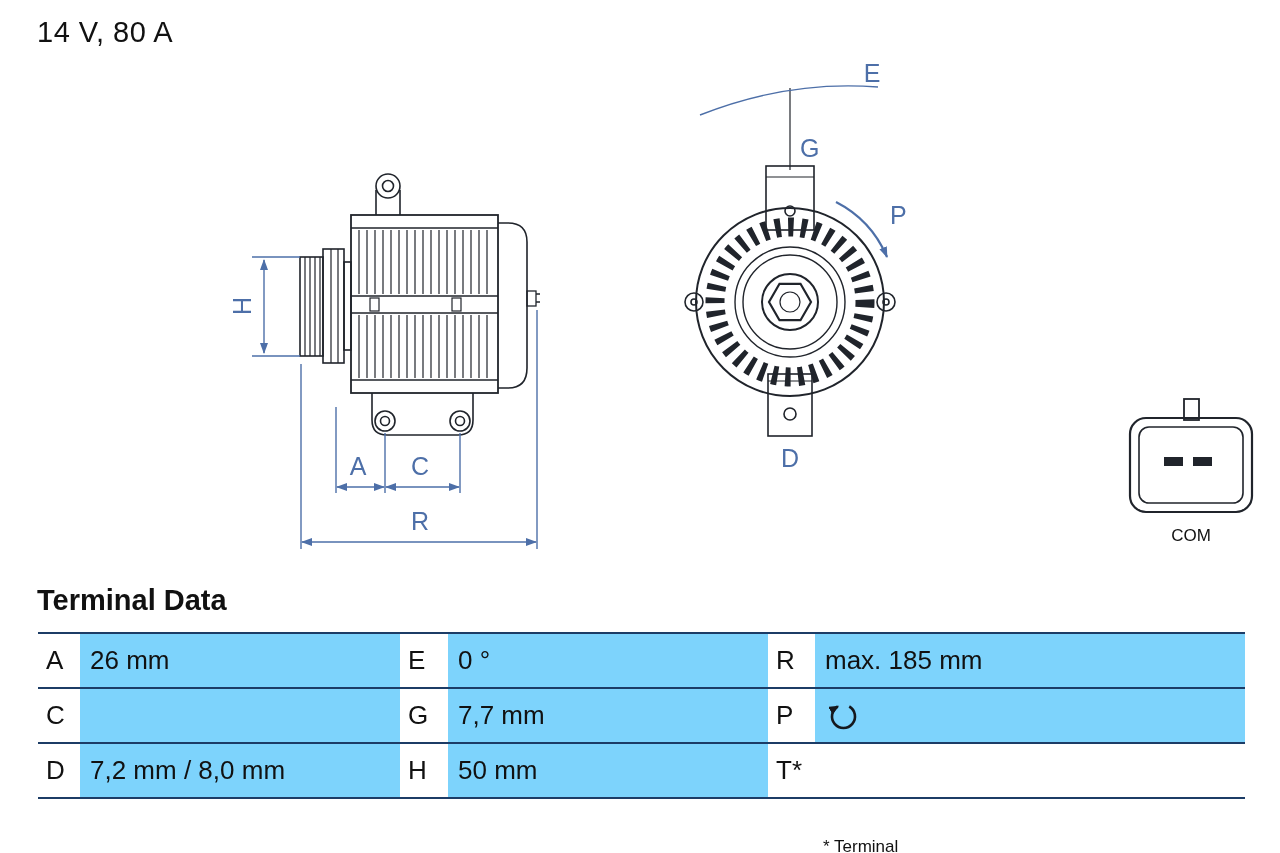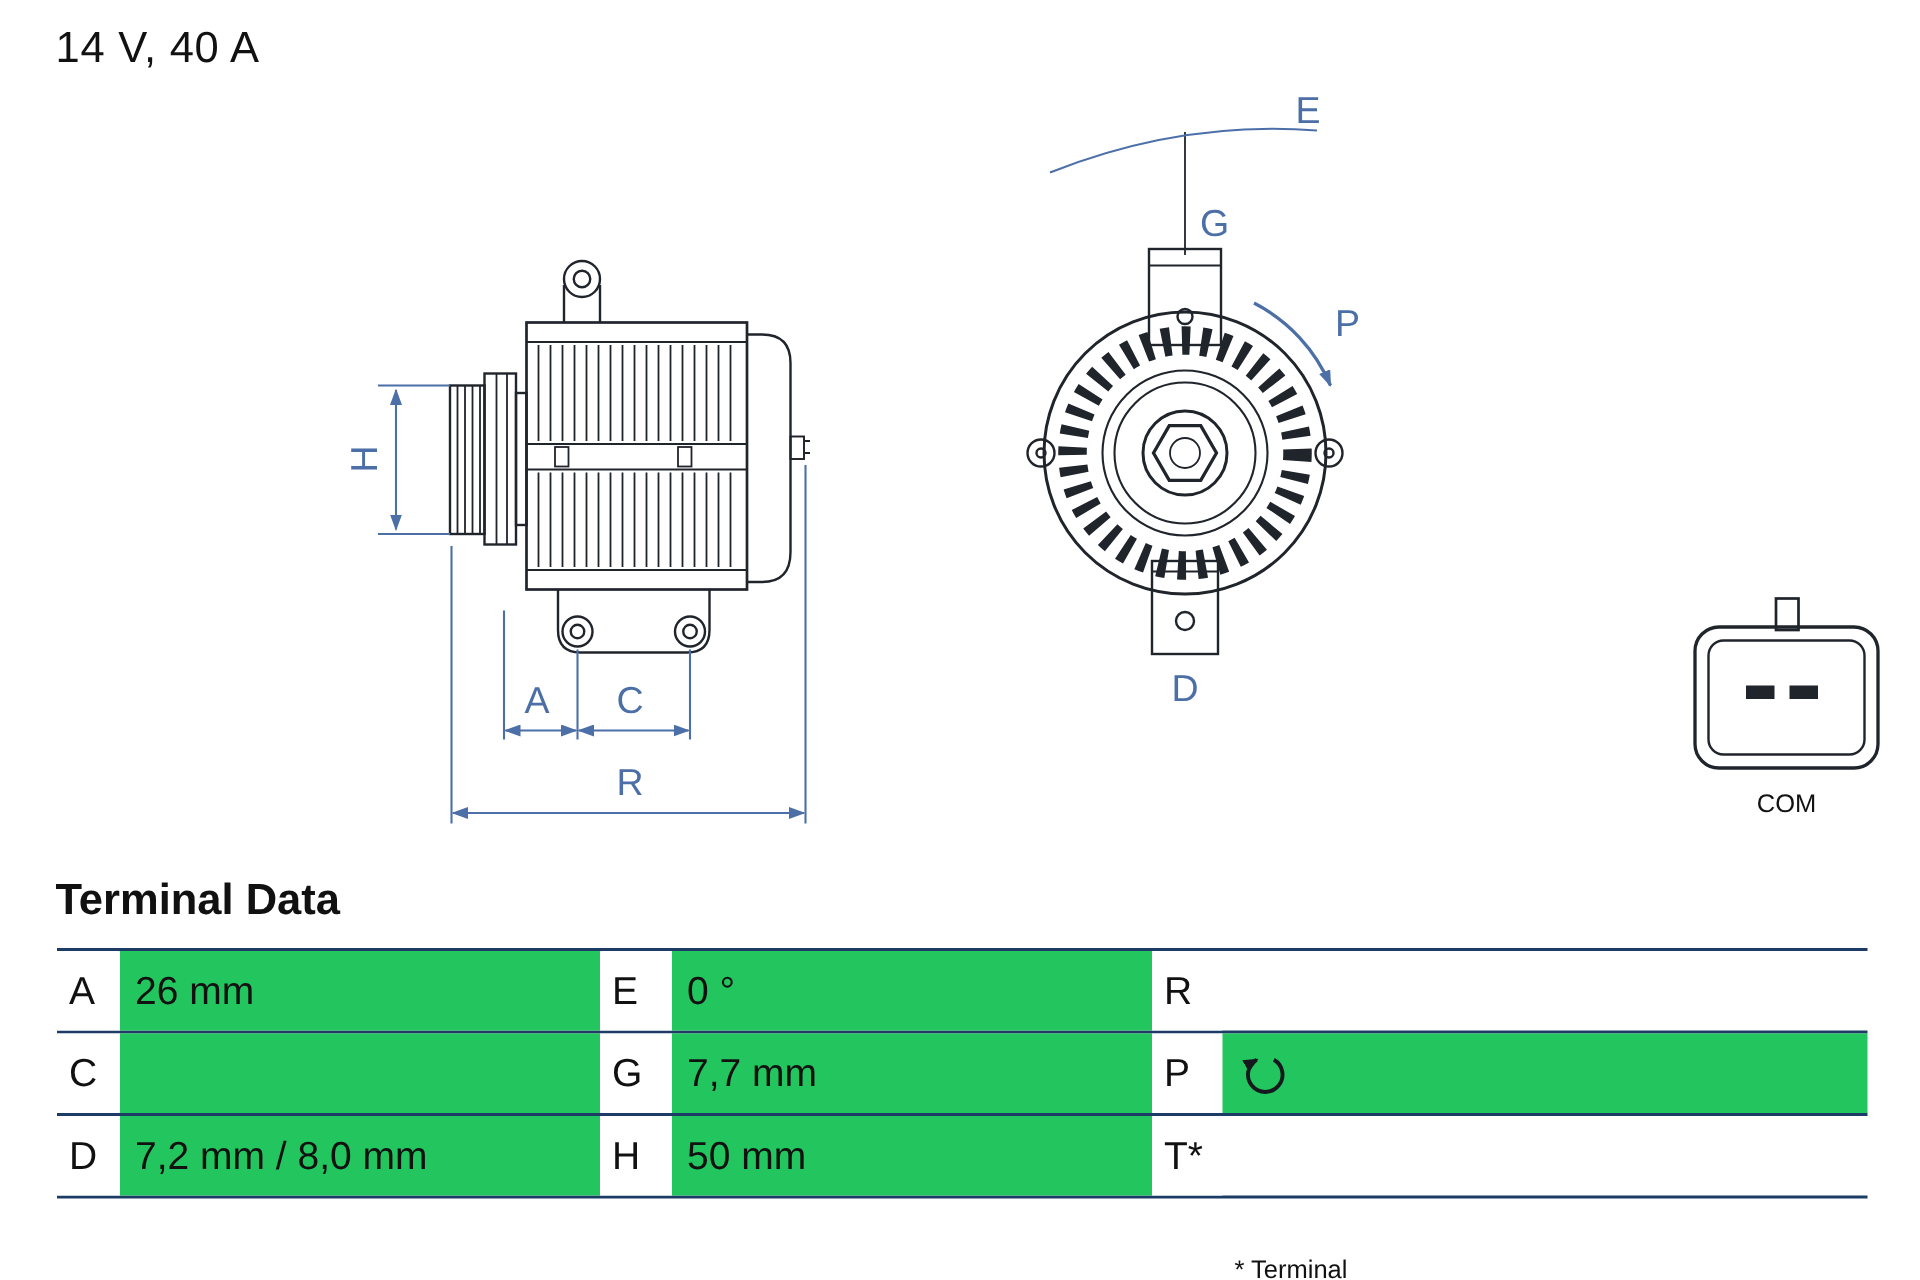--- a/index.html
+++ b/index.html
@@ -15,28 +15,28 @@
   .tech-table{
     position:absolute;left:38px;top:632px;width:1207px;
     border-top:2px solid #1C3C66;font-size:26px;
   }
   .tt-row{
     display:grid;grid-template-columns:42px 320px 48px 320px 47px 1fr;
     height:53px;border-bottom:2px solid #1C3C66;
   }
   .cell{display:flex;align-items:center;}
   .cell.key{background:#ffffff;padding-left:8px;}
-  .cell.val{background:#22c55e;padding-left:10px;}
+  .cell.val{background:#7dd3fc;padding-left:10px;}
   .rot-icon{margin-left:2px;display:block;}
   .footnote{position:absolute;left:823px;top:837px;font-size:17px;}
 </style>
 </head>
 <body>
 
-<div class="rating">14 V, 40 A</div>
+<div class="rating">14 V, 80 A</div>
 
 <svg class="drawing" width="1280" height="585" viewBox="0 0 1280 585">
   <defs>
     <marker id="arrB" markerUnits="userSpaceOnUse" markerWidth="11" markerHeight="8" refX="10" refY="4" orient="auto-start-reverse">
       <path d="M0,0 L11,4 L0,8 z" fill="#4D6FA8"></path>
     </marker>
   </defs>
 
   <g stroke="#20242B" fill="none" stroke-width="1.6">
 
@@ -140,20 +140,21 @@
 
 <div class="title">Terminal Data</div>
 
 <div class="tech-table">
   <div class="tt-row">
     <div class="cell key">A</div>
     <div class="cell val">26 mm</div>
     <div class="cell key">E</div>
     <div class="cell val">0 °</div>
     <div class="cell key">R</div>
+    <div class="cell val">max. 185 mm</div>
   </div>
   <div class="tt-row">
     <div class="cell key">C</div>
     <div class="cell val"></div>
     <div class="cell key">G</div>
     <div class="cell val">7,7 mm</div>
     <div class="cell key">P</div>
     <div class="cell val">
       <svg class="rot-icon" width="34" height="31" viewBox="0 0 34 31" aria-hidden="true">
         <defs>

